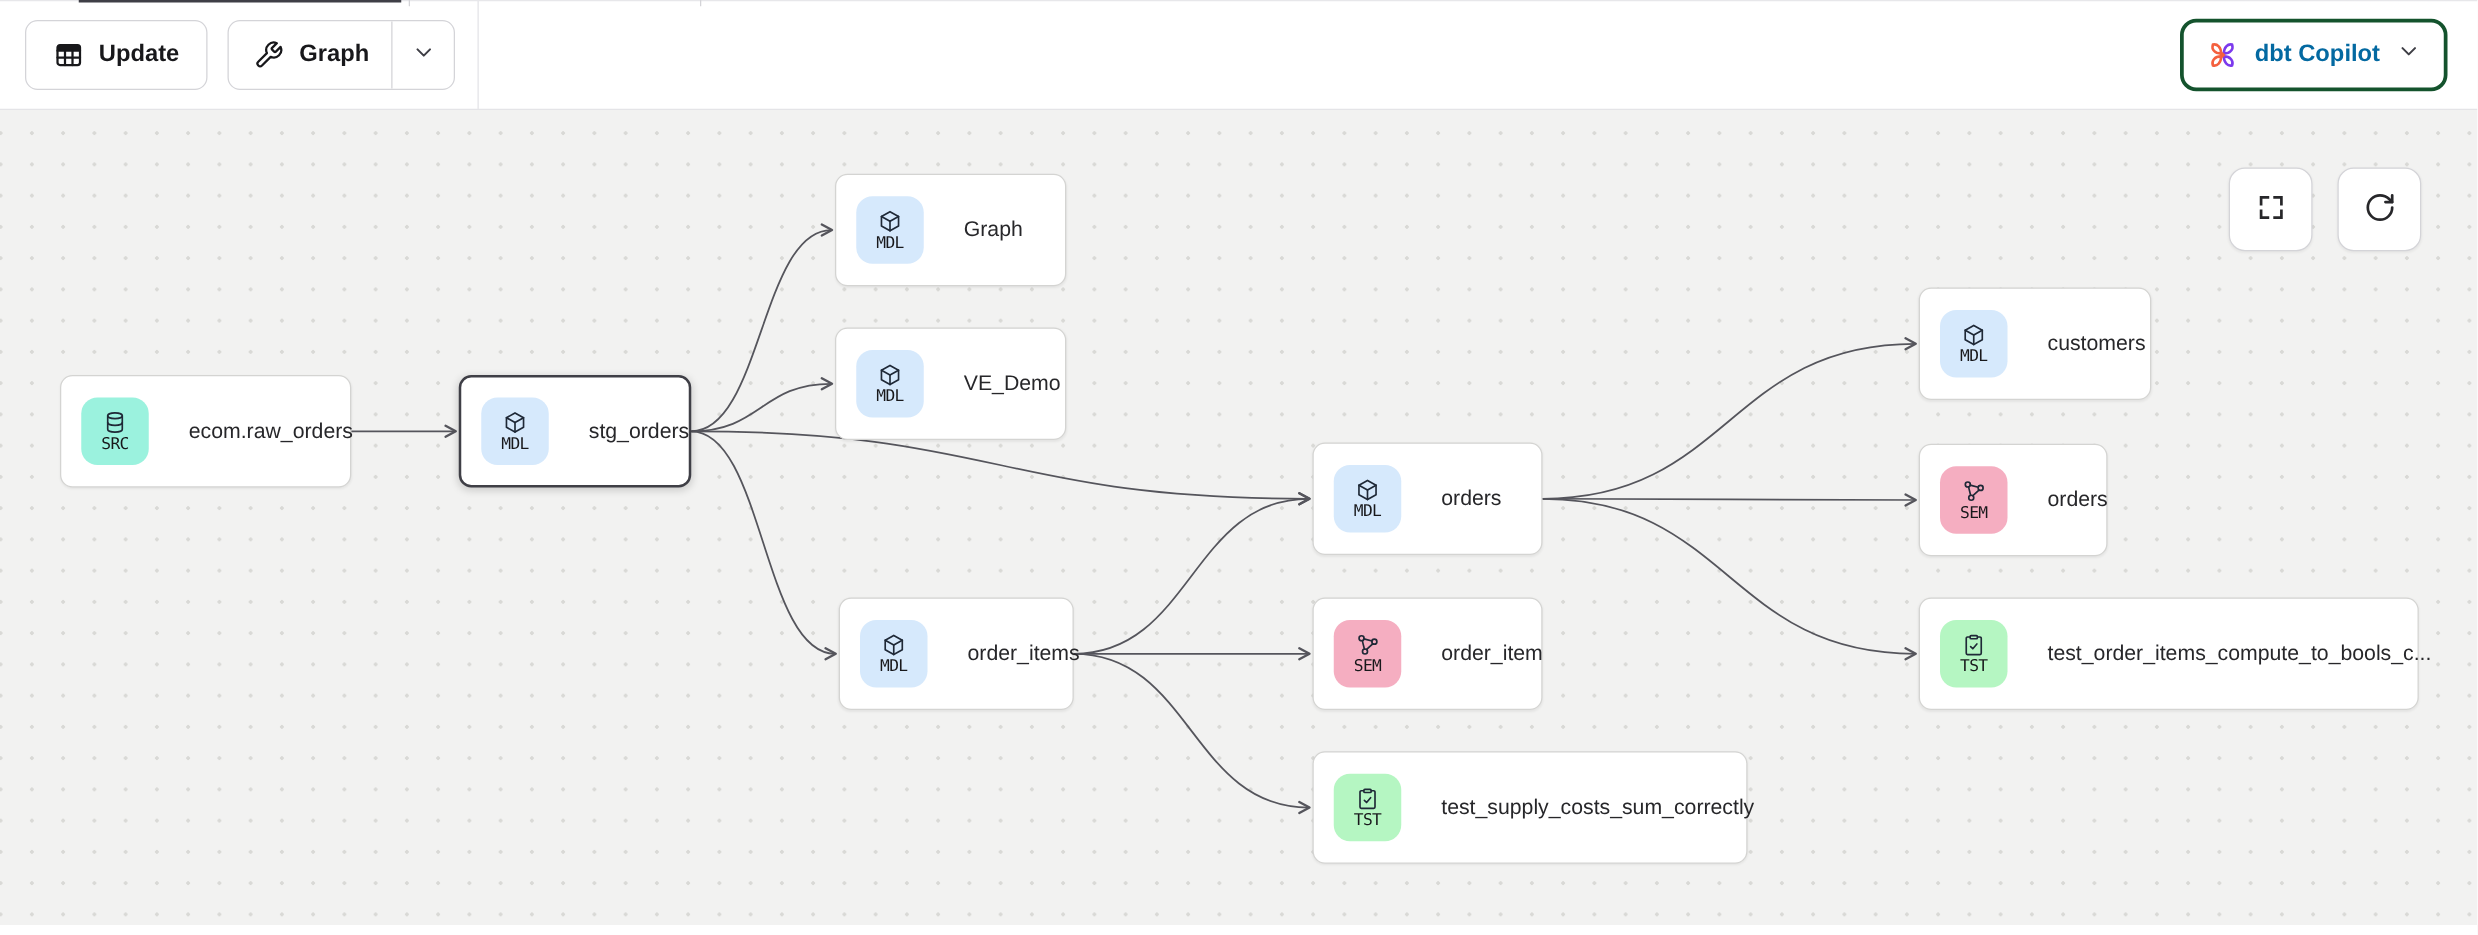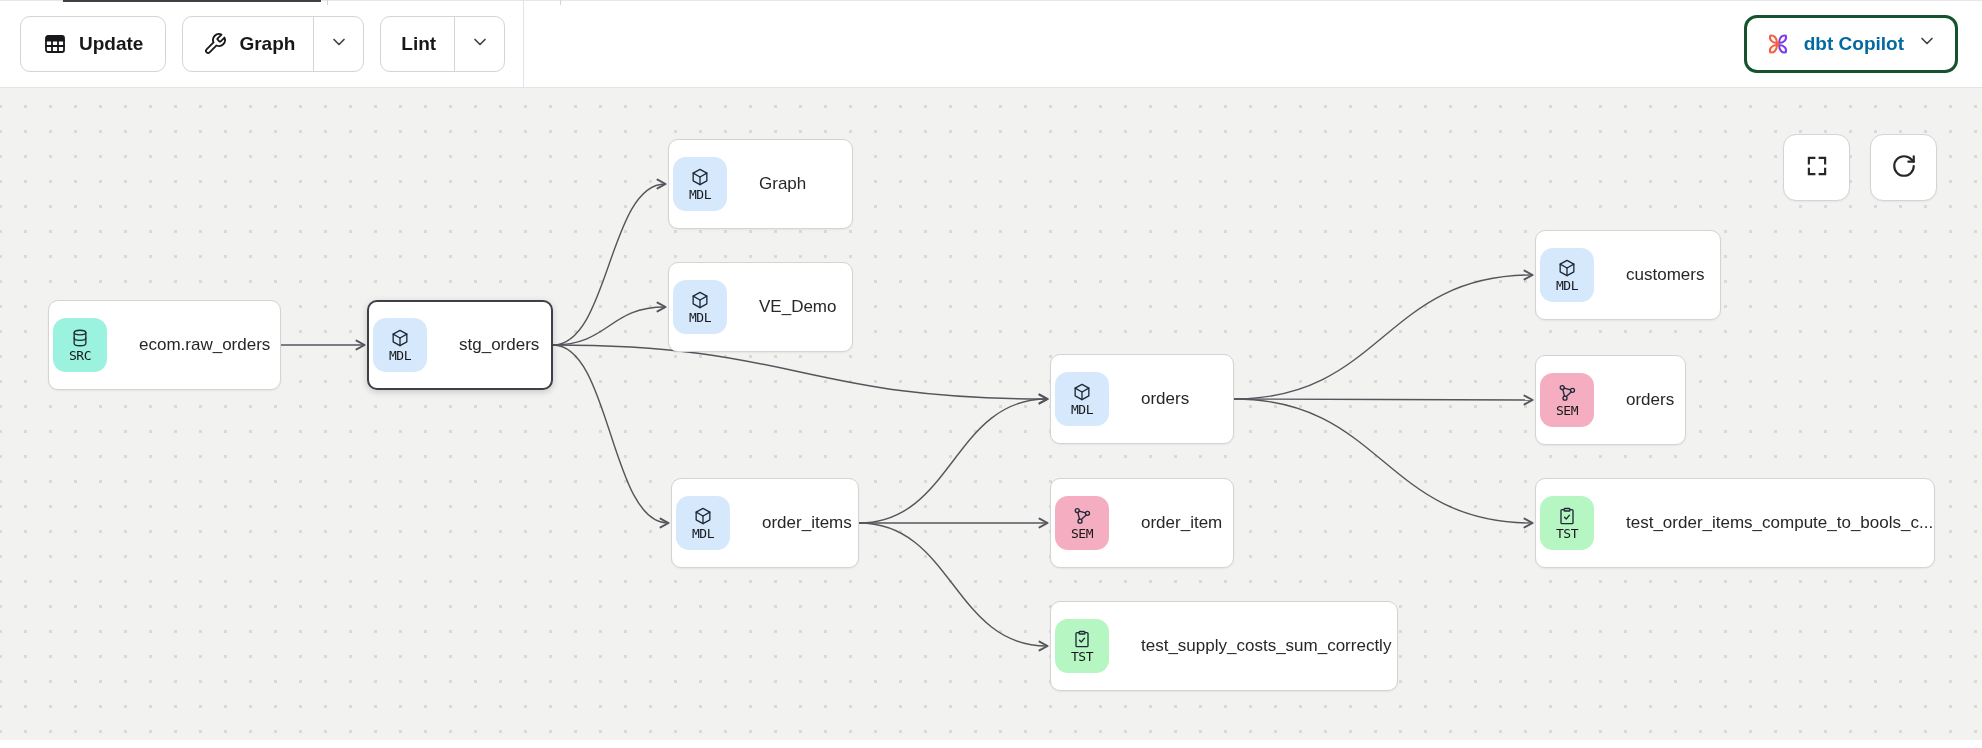--- a/index.html
+++ b/index.html
@@ -42,21 +42,21 @@
   .copilot-mark { display:inline-flex; width:26px; height:26px; }
 
   
   .canvas { position:relative; width:1982px; height:660px; background-color:#f2f2f1;
     background-image:radial-gradient(circle, #d9d9d6 1.5px, transparent 1.6px);
     background-size:25px 25px; background-position:13px 6px; overflow:hidden; }
   #edges { position:absolute; left:0; top:0; width:1982px; height:660px; pointer-events:none; }
   .edge { fill:none; stroke:#55555c; stroke-width:1.4px; }
 
   .node { position:absolute; height:90px; display:flex; align-items:center; gap:32px;
-    padding-left:4px; background:#fff; border:1px solid #d4d4d2; border-radius:10px;
+    padding-left:16px; background:#fff; border:1px solid #d4d4d2; border-radius:10px;
     box-shadow:0 1px 2px rgba(0,0,0,.06); cursor:pointer; }
   .node.selected { border:2px solid #3f3f46; box-shadow:0 2px 7px rgba(0,0,0,.18); }
   .badge { display:flex; flex-direction:column; align-items:center; justify-content:center;
     width:54px; height:54px; border-radius:13px; flex:0 0 auto; }
   .badge-icon { display:inline-flex; width:20px; height:20px; margin-bottom:1px; }
   .badge-icon svg { width:100%; height:100%; stroke:#1f2937; fill:none; stroke-width:1.6;
     stroke-linecap:round; stroke-linejoin:round; }
   .badge-code { font-family:"DejaVu Sans Mono", monospace; font-size:13px; line-height:14px;
     color:#18181b; letter-spacing:-0.5px; }
   .node-label { font-size:17px; color:#27272a; white-space:nowrap; }
@@ -115,32 +115,20 @@
       </button>
       <button class="split-caret">
         <span class="chev">
           <svg viewBox="0 0 24 24">
               <path d="m6 9 6 6 6-6"></path>
             </svg>
         </span>
       </button>
     </div>
 
-    <div class="split-btn">
-      <button class="split-main">
-        <span>Lint</span>
-      </button>
-      <button class="split-caret">
-        <span class="chev">
-          <svg viewBox="0 0 24 24">
-              <path d="m6 9 6 6 6-6"></path>
-            </svg>
-        </span>
-      </button>
-    </div>
 
     <div class="v-divider"></div>
 
 
     <div class="spacer"></div>
 
     <button class="copilot">
       <span class="copilot-mark">
         <svg viewBox="0 0 24 24" fill="none" stroke-width="1.9" stroke-linecap="round">
           <path d="M11 11 C11 6.2 8.2 3.6 4.9 4.3 C3.7 7.6 6.1 11 11 11Z" stroke="#F4603E"></path>

